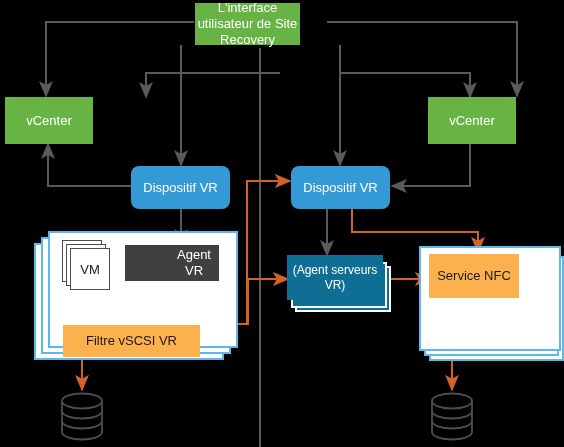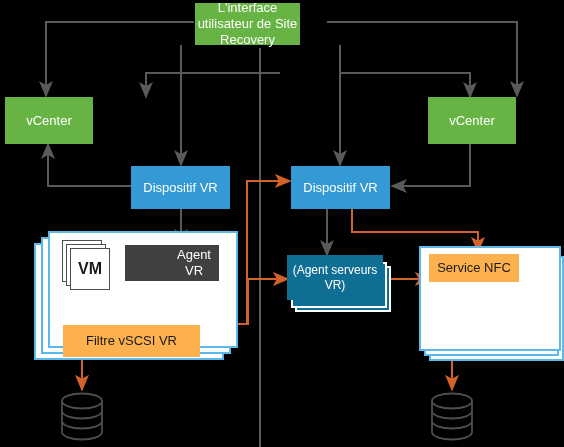--- a/index.html
+++ b/index.html
@@ -28,39 +28,39 @@
     box-sizing: border-box;
     display: flex;
     align-items: center;
     justify-content: center;
     text-align: center;
     line-height: 1.22;
     color: #ffffff;
     font-size: 13px;
   }
   .green { background: #67b445; }
-  .blue  { background: #339ad5; }
+  .blue  { background: #339ad5; border-radius: 8px; }
   .darkgreen { background: #404040; padding-left: 44px; }
   .teal  { background: #0f6e94; }
   .orange { background: #fdb14e; color: #1a1a1a; }
   .whitebox {
     background: #ffffff;
     border: 2px solid #5bb8e8;
   }
   .vmcard {
     position: absolute;
     background: #ffffff;
     border: 1.4px solid #4d4d4d;
     box-sizing: border-box;
   }
   .vmlabel {
     position: absolute;
     color: #1a1a1a;
-    font-size: 16px;
-    font-weight: bold;
+    font-size: 13px;
+    font-weight: normal;
     display: flex;
     align-items: center;
     justify-content: center;
   }
   .esxlabel {
     position: absolute;
     color: #333333;
     font-size: 12.5px;
     display: flex;
     align-items: center;
@@ -180,21 +180,21 @@
   <div style="position:absolute; left:295px; top:266px; width:92px; height:42px; background:#0f6e94; border:2px solid #ffffff;"></div>
   <div style="position:absolute; left:291px; top:262px; width:92px; height:42px; background:#0f6e94; border:2px solid #ffffff;"></div>
   <div class="node teal" style="left:287px; top:255px; width:96px; height:45px; font-size:12px;">
     <span>(Agent serveurs VR)</span>
   </div>
 
   <div class="whitebox" style="position:absolute; left:429px; top:256px; width:131px; height:101px;"></div>
   <div class="whitebox" style="position:absolute; left:424px; top:251px; width:131px; height:101px;"></div>
   <div class="whitebox" style="position:absolute; left:419px; top:246px; width:138px; height:101px;"></div>
 
-  <div class="node orange" style="left:429px; top:254px; width:90px; height:28px;">
+  <div class="node orange" style="left:429px; top:254px; width:90px; height:44px;">
     <span>Service NFC</span>
   </div>
 
 
   <svg class="layer">
 
     <g stroke="#4d4d4d" stroke-width="1.8" fill="none">
       <ellipse cx="82" cy="401" rx="20" ry="7.5"></ellipse>
       <path d="M62,401 L62,432"></path>
       <path d="M102,401 L102,432"></path>

